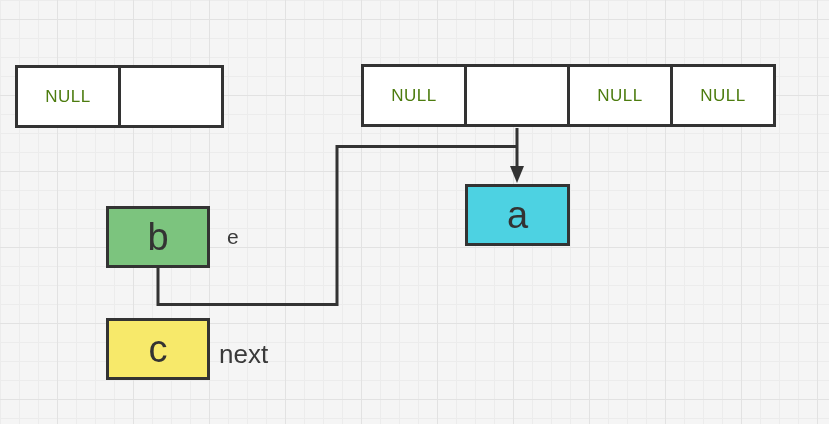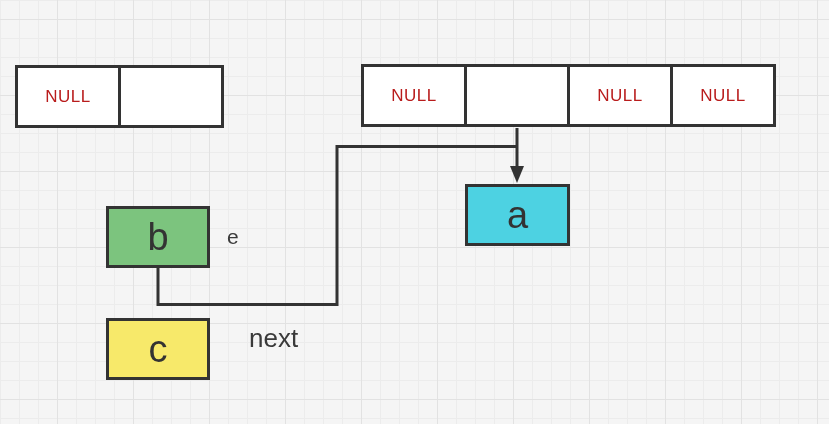--- a/index.html
+++ b/index.html
@@ -28,21 +28,21 @@
   .cell {
     box-sizing: border-box;
     width: 106px;
     height: 63px;
     border: 3px solid #333333;
     background: #ffffff;
     display: flex;
     align-items: center;
     justify-content: center;
     font-size: 17px;
-    color: #b91c1c;
+    color: #4d7c0f;
     letter-spacing: 0.5px;
   }
   .cell + .cell { margin-left: -3px; }
   .node {
     position: absolute;
     box-sizing: border-box;
     border: 3px solid #333333;
     display: flex;
     align-items: center;
     justify-content: center;
@@ -90,15 +90,15 @@
 
   <div class="node" style="left: 106px; top: 206px; width: 104px; height: 62px; background-color: rgb(124, 196, 126);">
     <span>b</span>
   </div>
 
   <div class="node" style="left: 106px; top: 318px; width: 104px; height: 62px; background-color: rgb(247, 233, 106);">
     <span>c</span>
   </div>
 
   <div class="float-label" style="left:227px; top:226px; font-size:21px; line-height:21px;">e</div>
-  <div class="float-label" style="left:219px; top:325px; font-size:26px; line-height:26px;margin-left:30px;">next</div>
+  <div class="float-label" style="left:219px; top:341px; font-size:26px; line-height:26px;">next</div>
 
 </div>
 
 </body></html>

